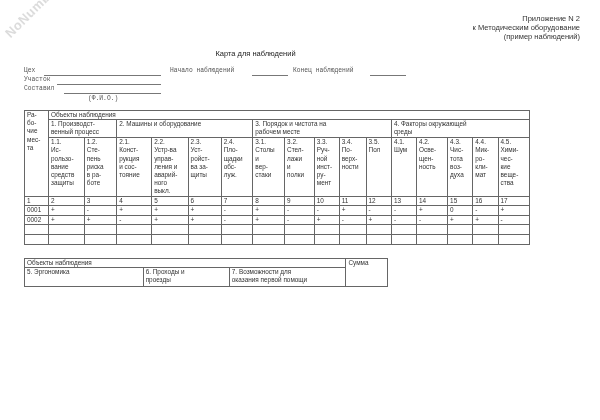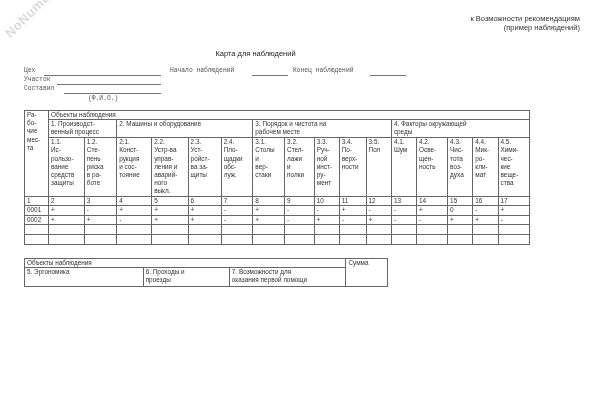--- a/index.html
+++ b/index.html
@@ -14,21 +14,22 @@
   table.grid td.num { height: 8px; }
   table.grid td.row { height: 8px; }
   table.grid td.empty { height: 9px; }
 </style>
 </head>
 <body>
 
 <div class="watermark">NoNumber.ru</div>
 
 <div class="appendix">
-  <div>к Возможности рекомендациям</div>
+  <div>Приложение N 2</div>
+  <div>к Методическим оборудование</div>
   <div>(пример наблюдений)</div>
 </div>
 
 <div class="title">Карта для наблюдений</div>
 
 <div class="meta" style="left:24px;top:67px;">Цех</div>
 <div class="line" style="left:44px;top:75px;width:117px;"></div>
 <div class="meta" style="left:24px;top:76px;">Участок</div>
 <div class="line" style="left:57px;top:84px;width:104px;"></div>
 <div class="meta" style="left:24px;top:85px;">Составил</div>

